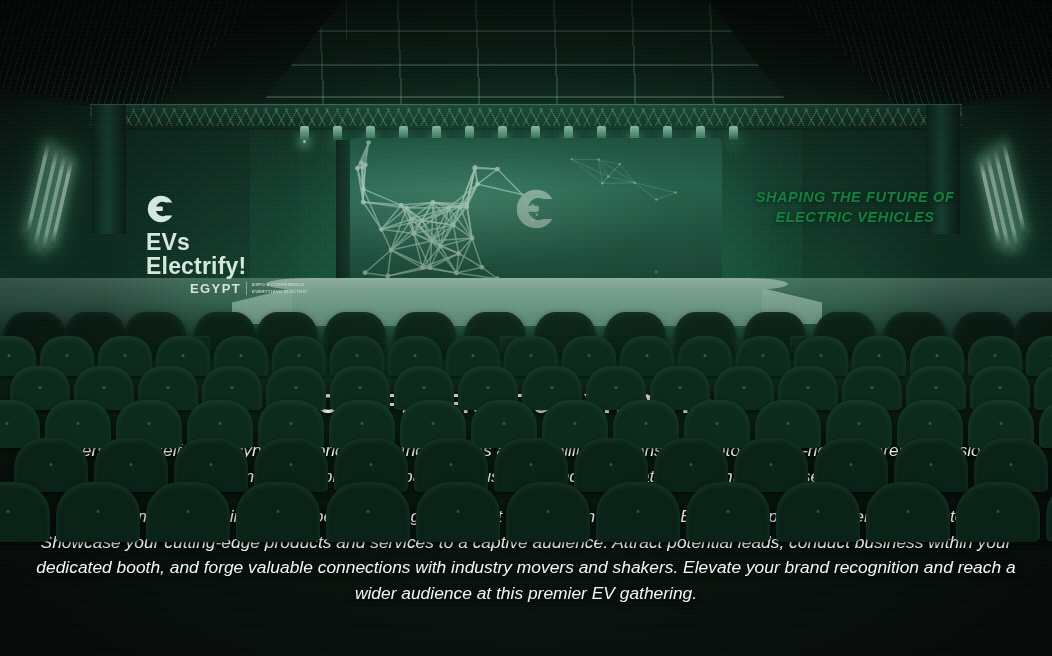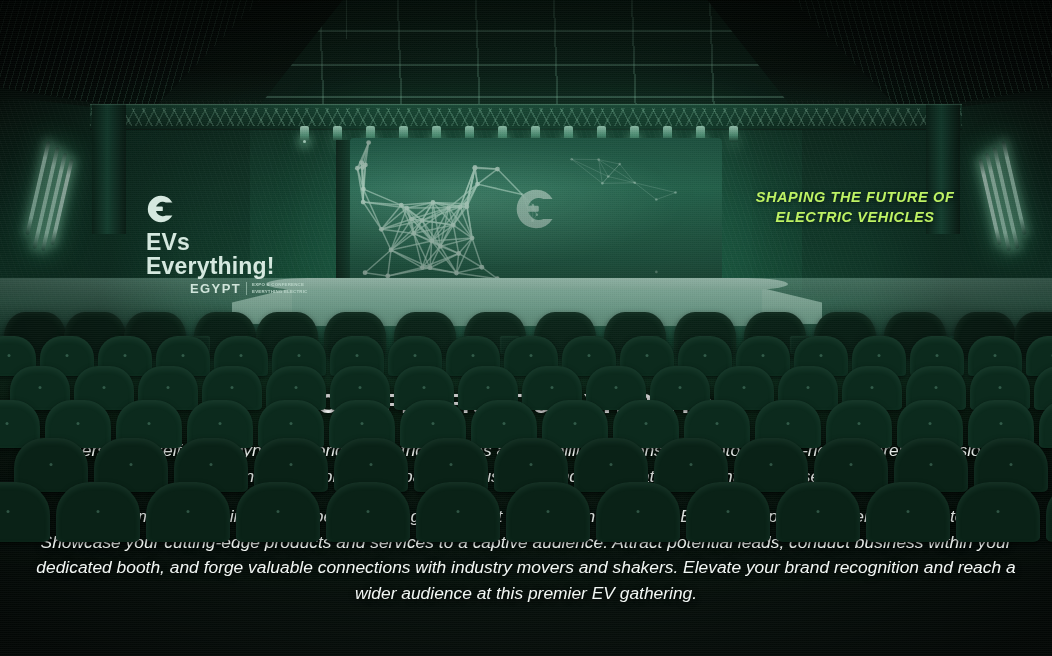--- a/index.html
+++ b/index.html
@@ -296,21 +296,21 @@
   .brand-tagline-small {
     font-size:4.4px; line-height:1.45; color:#b9d4c8;
     letter-spacing:.2px; text-transform:uppercase; font-weight:700;
   }
 
   .hero-tagline {
     position:absolute; right:92px; top:188px;
     width:210px; text-align:center;
     font-style:italic; font-weight:600;
     font-size:14.5px; line-height:1.35; letter-spacing:.6px;
-    color:#bef264;
+    color:#15803d;
     text-shadow:0 1px 4px rgba(0,0,0,.5);
   }
 
   .headline {
     position:absolute; left:0; right:0; top:388px;
     text-align:center;
     font-size:28px; font-weight:700; letter-spacing:1.1px;
     color:#ffffff;
     text-shadow:0 2px 10px rgba(0,0,0,.75);
   }
@@ -733,21 +733,21 @@
     <div class="grade-noise"></div>
   </div>
 
   <div class="brand-logo">
     <svg class="brand-mark" viewBox="0 0 100 100">
       <path d="M50 6 A44 44 0 1 0 50 94 A44 44 0 0 0 88 72 L66 72 A24 24 0 1 1 66 28 L88 28 A44 44 0 0 0 50 6 Z" fill="#d5e8df"></path>
       <rect x="12" y="42" width="44" height="15" rx="3" fill="#d5e8df"></rect>
     </svg>
     <div class="brand-words">
       <span class="brand-evs">EVs</span>
-      <span class="brand-electrify">Everything!</span>
+      <span class="brand-electrify">Electrify!</span>
       <div class="brand-sub">
         <span class="brand-egypt">EGYPT</span>
         <span class="brand-divider"></span>
         <span class="brand-tagline-small">
           <span>Expo &amp; Conference</span><br>
           <span>Everything Electric</span>
         </span>
       </div>
     </div>
   </div>

